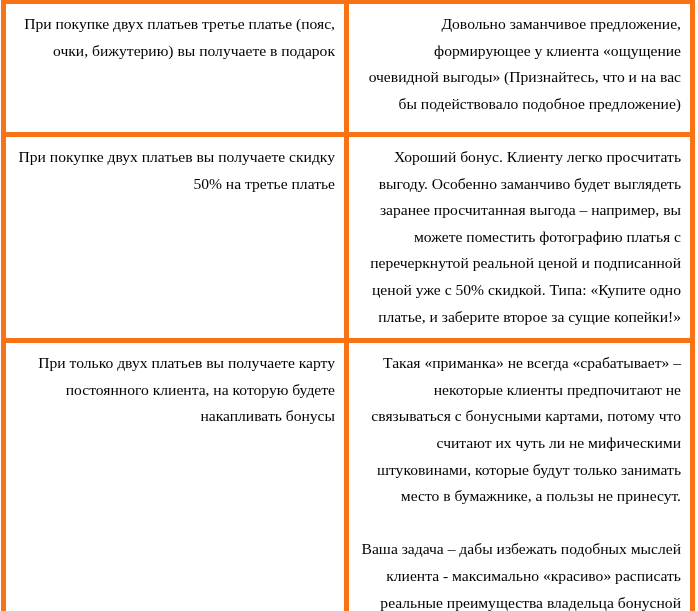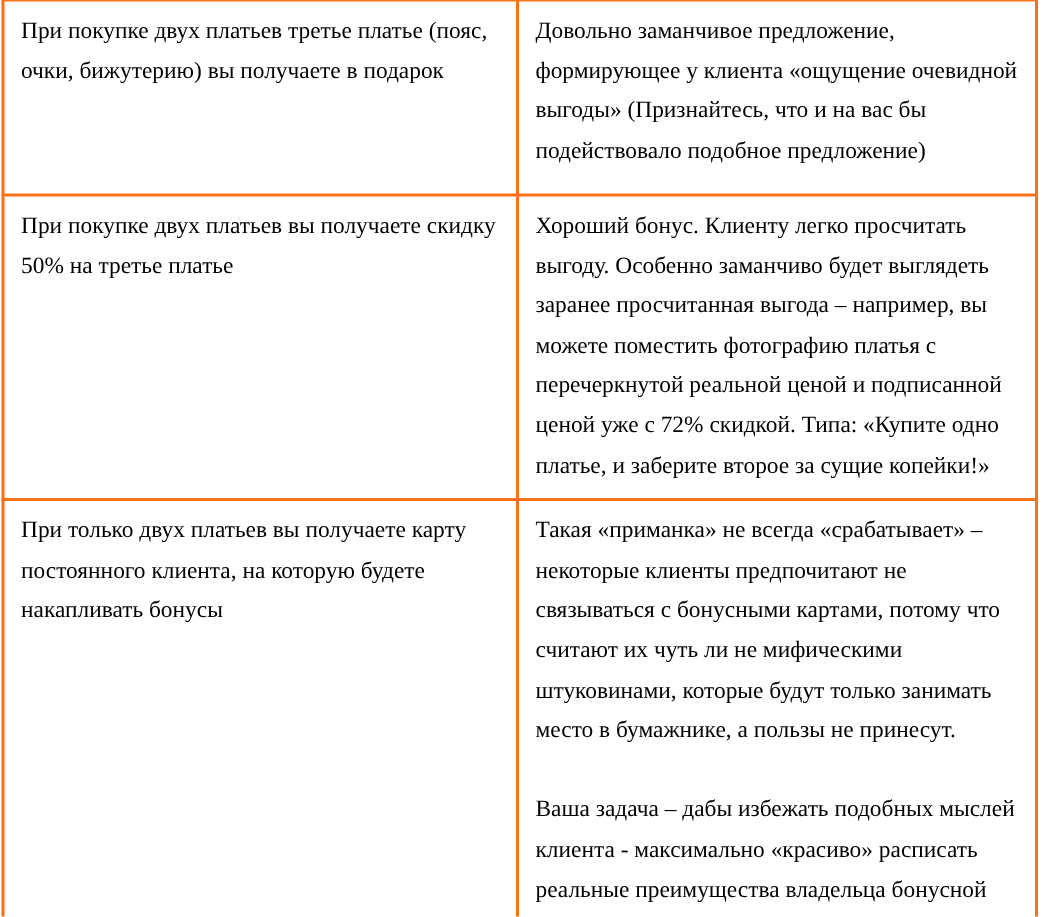--- a/index.html
+++ b/index.html
@@ -31,26 +31,26 @@
     margin: 0;
     position: absolute;
     left: 1px;
     top: -1px;
   }
 
   table.comparison-table col.col-offer  { width: 343px; }
   table.comparison-table col.col-comment { width: 346px; }
 
   table.comparison-table td {
-    border: 2px solid #f97316;
+    border: 5px solid #f97316;
     vertical-align: top;
     padding: 7px 9px 8px 11px;
     font-size: 15.6px;
     line-height: 26.6px;
-    text-align: left;
+    text-align: right;
     word-wrap: break-word;
     hyphens: none;
   }
 
   table.comparison-table tr.row-1 td { height: 113px; }
   table.comparison-table tr.row-2 td { height: 166px; }
   table.comparison-table tr.row-3 td { height: 300px; }
 
   .cell-text {
     margin: 0;
@@ -81,21 +81,21 @@
         <td class="cell-comment">
           <span class="cell-text">Довольно заманчивое предложение, формирующее у клиента «ощущение очевидной выгоды» (Признайтесь, что и на вас бы подействовало подобное предложение)</span>
         </td>
       </tr>
 
       <tr class="row-2">
         <td class="cell-offer">
           <span class="cell-text">При покупке двух платьев вы получаете скидку 50% на третье платье</span>
         </td>
         <td class="cell-comment">
-          <span class="cell-text">Хороший бонус. Клиенту легко просчитать выгоду. Особенно заманчиво будет выглядеть заранее просчитанная выгода – например, вы можете поместить фотографию платья с перечеркнутой реальной ценой и подписанной ценой уже с 72% скидкой. Типа: «Купите одно платье, и заберите второе за сущие копейки!»</span>
+          <span class="cell-text">Хороший бонус. Клиенту легко просчитать выгоду. Особенно заманчиво будет выглядеть заранее просчитанная выгода – например, вы можете поместить фотографию платья с перечеркнутой реальной ценой и подписанной ценой уже с 50% скидкой. Типа: «Купите одно платье, и заберите второе за сущие копейки!»</span>
         </td>
       </tr>
 
       <tr class="row-3">
         <td class="cell-offer">
           <span class="cell-text">При только двух платьев вы получаете карту постоянного клиента, на которую будете накапливать бонусы</span>
         </td>
         <td class="cell-comment">
           <span class="cell-text">Такая «приманка» не всегда «срабатывает» – некоторые клиенты предпочитают не связываться с бонусными картами, потому что считают их чуть ли не мифическими штуковинами, которые будут только занимать место в бумажнике, а пользы не принесут.</span>
           <span class="cell-text">Ваша задача – дабы избежать подобных мыслей клиента - максимально «красиво» расписать реальные преимущества владельца бонусной карты. Чтобы человек понял, зачем эта карта ему нужна, и что он от этого получит.</span>

